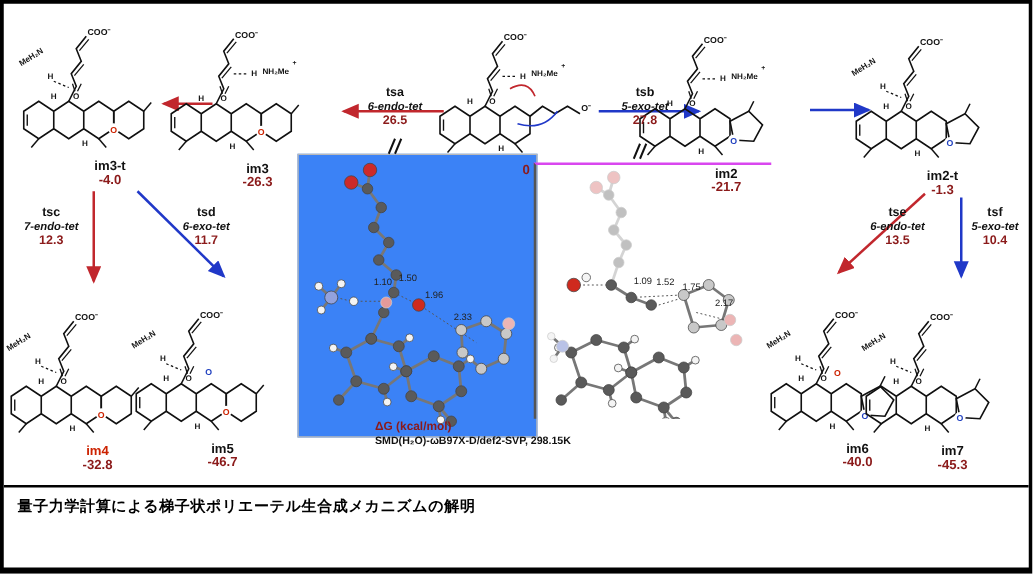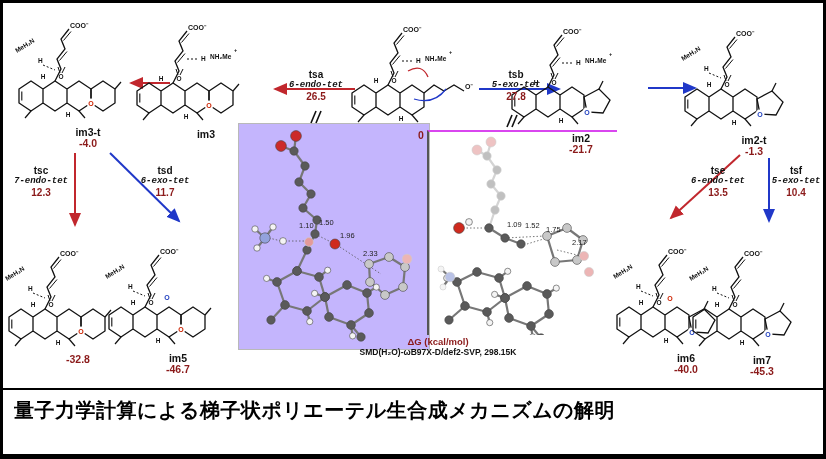--- a/index.html
+++ b/index.html
@@ -7,32 +7,32 @@
          border-top:3px solid #000;border-right:3px solid #000;border-bottom:5px solid #000;
          box-sizing:border-box;overflow:hidden;}
   .abs{position:absolute;}
   
   .species{position:absolute;width:150px;text-align:center;z-index:3;}
   .sp-label{font-size:10.5px;font-weight:bold;color:#111;line-height:11px;margin-top:1px;}
   .sp-energy{font-size:10.5px;font-weight:bold;color:#8b1a1a;line-height:11px;}
   
   .ts{position:absolute;text-align:center;z-index:4;}
   .ts-name{font-size:10px;font-weight:bold;color:#111;line-height:11px;text-align:center;}
-  .ts-mode{font-size:9px;font-weight:bold;font-style:italic;color:#111;line-height:11px;font-family:Liberation Mono, monospace;}
+  .ts-mode{font-size:9px;font-weight:bold;font-style:italic;color:#111;line-height:11px;}
   .ts-barrier{font-size:10px;font-weight:bold;color:#8b1a1a;line-height:11px;}
   
-  #model-box-left{left:235px;top:120px;width:190px;height:225px;border:1px solid #b9b9b9;z-index:1;background:#c4b5fd;}
+  #model-box-left{left:235px;top:120px;width:190px;height:225px;border:1px solid #b9b9b9;z-index:1;background:#3b82f6;}
   #model-box-right{left:424px;top:127px;width:188px;height:203px;border-left:2px solid #555;border-top:2px solid #d946ef;z-index:1;background:transparent;}
   
-  #caption{left:285px;top:333px;width:300px;text-align:center;z-index:5;}
+  #caption{left:297px;top:333px;width:300px;text-align:left;z-index:5;}
   #caption .dg{font-size:9.5px;font-weight:bold;color:#8b1a1a;line-height:11px;}
   #caption .mth{font-size:8.5px;font-weight:bold;color:#111;line-height:10px;}
   
   #divider{left:0;top:385px;width:100%;height:2px;background:#000;z-index:6;}
-  #banner{left:11px;top:394px;width:800px;font-size:20px;font-weight:bold;color:#000;
+  #banner{left:11px;top:394px;width:800px;font-size:12px;font-weight:bold;color:#000;
           letter-spacing:0.5px;z-index:6;font-family:"Liberation Sans",sans-serif;}
   #arrow-layer{left:0;top:0;width:826px;height:459px;z-index:2;}
   svg text{font-family:"Liberation Sans",sans-serif;}
 </style>
 </head>
 <body>
 
 <div id="frame">
   <div id="model-box-left" class="abs"><svg width="190" height="225" viewBox="0 0 190 225">
         <line x1="55" y1="27" x2="66" y2="42" stroke="#777" stroke-width="2.2"></line>
@@ -283,21 +283,21 @@
           <line x1="52" y1="50" x2="49" y2="56" stroke="#111" stroke-width="1"></line>
           <text x="48" y="62" font-size="6.5" font-weight="bold" fill="#111" text-anchor="middle">O</text>
           <path d="M78,72 L90,64 L102,72 L102,86 L90,94 L78,86 Z" fill="none" stroke="#111" stroke-width="1.3"></path>
           <line x1="102" y1="72" x2="108" y2="65" stroke="#111" stroke-width="1.2"></line>
           <circle cx="78" cy="86" r="4.5" fill="#fff"></circle>
           <text x="78" y="89" font-size="7" font-weight="bold" fill="#cc2200" text-anchor="middle">O</text>
           <line x1="56" y1="40" x2="68" y2="40" stroke="#111" stroke-width="1" stroke-dasharray="2,2"></line>
           <text x="70" y="42" font-size="6.5" font-weight="bold" fill="#111">H</text>
           <text x="79" y="40" font-size="6.5" font-weight="bold" fill="#111">NH₂Me</text>
           <text x="103" y="33" font-size="5.5" font-weight="bold" fill="#111">+</text>
-        </svg><div class="sp-label">im3</div></div>
+        </svg><div class="sp-label">im3</div><div class="sp-energy">-26.3</div></div>
       <div class="species" style="left: 343px; top: 18px;"><svg width="150" height="105" viewBox="0 0 150 105">
           <path d="M6,72 L18,64 L30,72 L30,86 L18,94 L6,86 Z M30,72 L42,64 L54,72 L54,86 L42,94 L30,86 Z M54,72 L66,64 L78,72 L78,86 L66,94 L54,86 Z" fill="none" stroke="#111" stroke-width="1.3"></path>
           <line x1="8.8" y1="74.5" x2="8.8" y2="83.5" stroke="#111" stroke-width="1.1"></line>
           <line x1="18" y1="94" x2="12" y2="101" stroke="#111" stroke-width="1.2"></line>
           <line x1="66" y1="94" x2="72" y2="101" stroke="#111" stroke-width="1.2"></line>
           <text x="30" y="62" font-size="6.5" font-weight="bold" fill="#111" text-anchor="middle">H</text>
           <text x="55" y="100" font-size="6.5" font-weight="bold" fill="#111" text-anchor="middle">H</text>
           <polyline points="42,64 48,52 44,42 52,32 48,22 56,12" fill="none" stroke="#111" stroke-width="1.3"></polyline>
           <line x1="46.5" y1="43.5" x2="54" y2="34.5" stroke="#111" stroke-width="1"></line>
           <line x1="50.5" y1="23.5" x2="58" y2="14.5" stroke="#111" stroke-width="1"></line>
@@ -373,21 +373,21 @@
           <line x1="45" y1="50" x2="47" y2="56" stroke="#111" stroke-width="1"></line>
           <line x1="52" y1="50" x2="49" y2="56" stroke="#111" stroke-width="1"></line>
           <text x="48" y="62" font-size="6.5" font-weight="bold" fill="#111" text-anchor="middle">O</text>
           <path d="M78,72 L90,64 L102,72 L102,86 L90,94 L78,86 Z" fill="none" stroke="#111" stroke-width="1.3"></path>
           <line x1="102" y1="72" x2="108" y2="65" stroke="#111" stroke-width="1.2"></line>
           <circle cx="78" cy="86" r="4.5" fill="#fff"></circle>
           <text x="78" y="89" font-size="7" font-weight="bold" fill="#cc2200" text-anchor="middle">O</text>
           <text x="4" y="36" font-size="6.5" font-weight="bold" fill="#111" transform="rotate(-32 4 36)">MeH₂N</text>
           <text x="25" y="46" font-size="6.5" font-weight="bold" fill="#111">H</text>
           <line x1="30" y1="48" x2="42" y2="53" stroke="#111" stroke-width="1" stroke-dasharray="2,2"></line>
-        </svg><div class="sp-energy">-32.8</div></div>
+        </svg><div class="sp-label" style="color:#cc2200">im4</div><div class="sp-energy">-32.8</div></div>
       <div class="species" style="left: 100px; top: 240px;"><svg width="150" height="105" viewBox="0 0 150 105">
           <path d="M6,72 L18,64 L30,72 L30,86 L18,94 L6,86 Z M30,72 L42,64 L54,72 L54,86 L42,94 L30,86 Z M54,72 L66,64 L78,72 L78,86 L66,94 L54,86 Z" fill="none" stroke="#111" stroke-width="1.3"></path>
           <line x1="8.8" y1="74.5" x2="8.8" y2="83.5" stroke="#111" stroke-width="1.1"></line>
           <line x1="18" y1="94" x2="12" y2="101" stroke="#111" stroke-width="1.2"></line>
           <line x1="66" y1="94" x2="72" y2="101" stroke="#111" stroke-width="1.2"></line>
           <text x="30" y="62" font-size="6.5" font-weight="bold" fill="#111" text-anchor="middle">H</text>
           <text x="55" y="100" font-size="6.5" font-weight="bold" fill="#111" text-anchor="middle">H</text>
           <polyline points="42,64 48,52 44,42 52,32 48,22 56,12" fill="none" stroke="#111" stroke-width="1.3"></polyline>
           <line x1="46.5" y1="43.5" x2="54" y2="34.5" stroke="#111" stroke-width="1"></line>
           <line x1="50.5" y1="23.5" x2="58" y2="14.5" stroke="#111" stroke-width="1"></line>

